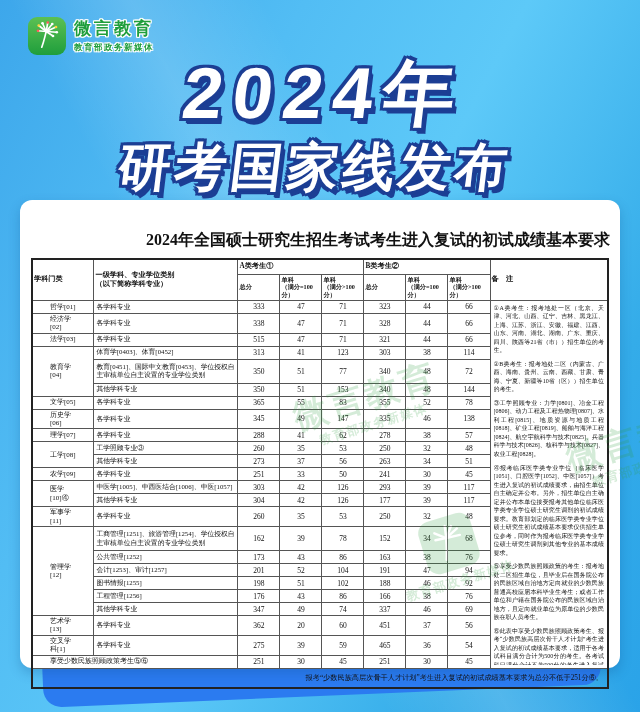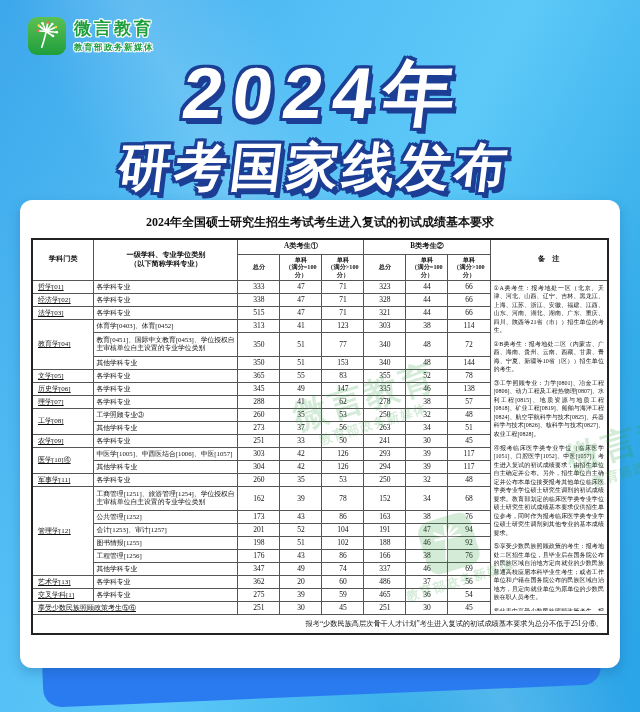--- a/index.html
+++ b/index.html
@@ -29,35 +29,35 @@
     4px 5px 0 #1c3e94,5px 6px 0 #1c3e94;}
   .title-year{font-size:72px;line-height:1.05;letter-spacing:10px;}
   .title-sub{font-size:52px;line-height:1.15;letter-spacing:4px;margin-top:6px;}
 
   
   .accent{position:absolute;left:42px;top:616px;width:558px;height:80px;background:#2b7bf0;
     border-radius:18px;transform:rotate(-2.4deg);z-index:2;}
   .card{position:absolute;left:20px;top:200px;width:600px;height:468px;background:#ffffff;
     border-radius:12px;z-index:3;box-shadow:0 5px 12px rgba(15,75,140,.28);}
 
-  .table-title{margin:14px 10px 7px;text-align:center;font-family:"Liberation Serif",serif;
-    font-weight:bold;font-size:12px;color:#111;}
+  .table-title{margin:30px 10px 7px;text-align:right;font-family:"Liberation Serif",serif;
+    font-weight:bold;font-size:16px;color:#111;}
 
   table.score{margin:0 auto;border-collapse:collapse;table-layout:fixed;width:576px;
     font-family:"Liberation Serif",serif;color:#111;border:2px solid #222;}
   .score th,.score td{border:1px solid #555;overflow:hidden;}
-  .score thead th{font-weight:bold;font-size:7.2px;padding:1px;text-align:center;white-space:pre-line;line-height:1.25;}
+  .score thead th{font-weight:bold;font-size:7.2px;padding:1px;text-align:left;white-space:pre-line;line-height:1.25;}
   .score thead tr.h1{height:15px;}
   .score thead tr.h2{height:21px;}
   .score thead{border-bottom:1.5px solid #222;}
   .sub-h{font-size:6.2px !important;font-weight:bold;}
   .score tbody tr{height:13px;}
   .score tbody tr.tall{height:24px;}
   .score tbody tr.grp td{border-top:1.2px solid #222;}
-  td.cat{font-size:7px;padding:1px 5px;text-align:left;vertical-align:middle;line-height:1.2;text-decoration:underline;}
+  td.cat{font-size:7px;padding:1px 17px;text-align:left;vertical-align:middle;line-height:1.2;}
   td.maj{font-size:6.8px;padding:1px 2px;text-align:left;vertical-align:middle;line-height:1.25;}
   td.num{font-size:7.5px;text-align:center;vertical-align:middle;}
   td.remarks{vertical-align:top;position:relative;padding:0;}
   .remarks-hd{}
   .remarks-box{position:absolute;inset:3px 3px;overflow:hidden;font-size:6px;line-height:1.42;
     text-align:justify;color:#111;}
   .remarks-box p{margin:0 0 5px;}
   .score tfoot td{font-size:7.2px;text-align:right;padding:2px 4px;height:14px;border-top:1.5px solid #222;}
 
   
@@ -287,21 +287,21 @@
             <td class="num">126</td>
             <td class="num">293</td>
             <td class="num">39</td>
             <td class="num">117</td>
           </tr>
           <tr>
             <td class="maj">其他学科专业</td>
             <td class="num">304</td>
             <td class="num">42</td>
             <td class="num">126</td>
-            <td class="num">294</td>
+            <td class="num">177</td>
             <td class="num">39</td>
             <td class="num">117</td>
           </tr>
           <tr class="grp">
             <td class="cat" rowspan="1">军事学[11]</td>
             <td class="maj">各学科专业</td>
             <td class="num">260</td>
             <td class="num">35</td>
             <td class="num">53</td>
             <td class="num">250</td>
@@ -362,21 +362,21 @@
             <td class="num">337</td>
             <td class="num">46</td>
             <td class="num">69</td>
           </tr>
           <tr class="grp">
             <td class="cat" rowspan="1">艺术学[13]</td>
             <td class="maj">各学科专业</td>
             <td class="num">362</td>
             <td class="num">20</td>
             <td class="num">60</td>
-            <td class="num">486</td>
+            <td class="num">451</td>
             <td class="num">37</td>
             <td class="num">56</td>
           </tr>
           <tr class="grp">
             <td class="cat" rowspan="1">交叉学科[1]</td>
             <td class="maj">各学科专业</td>
             <td class="num">275</td>
             <td class="num">39</td>
             <td class="num">59</td>
             <td class="num">465</td>

